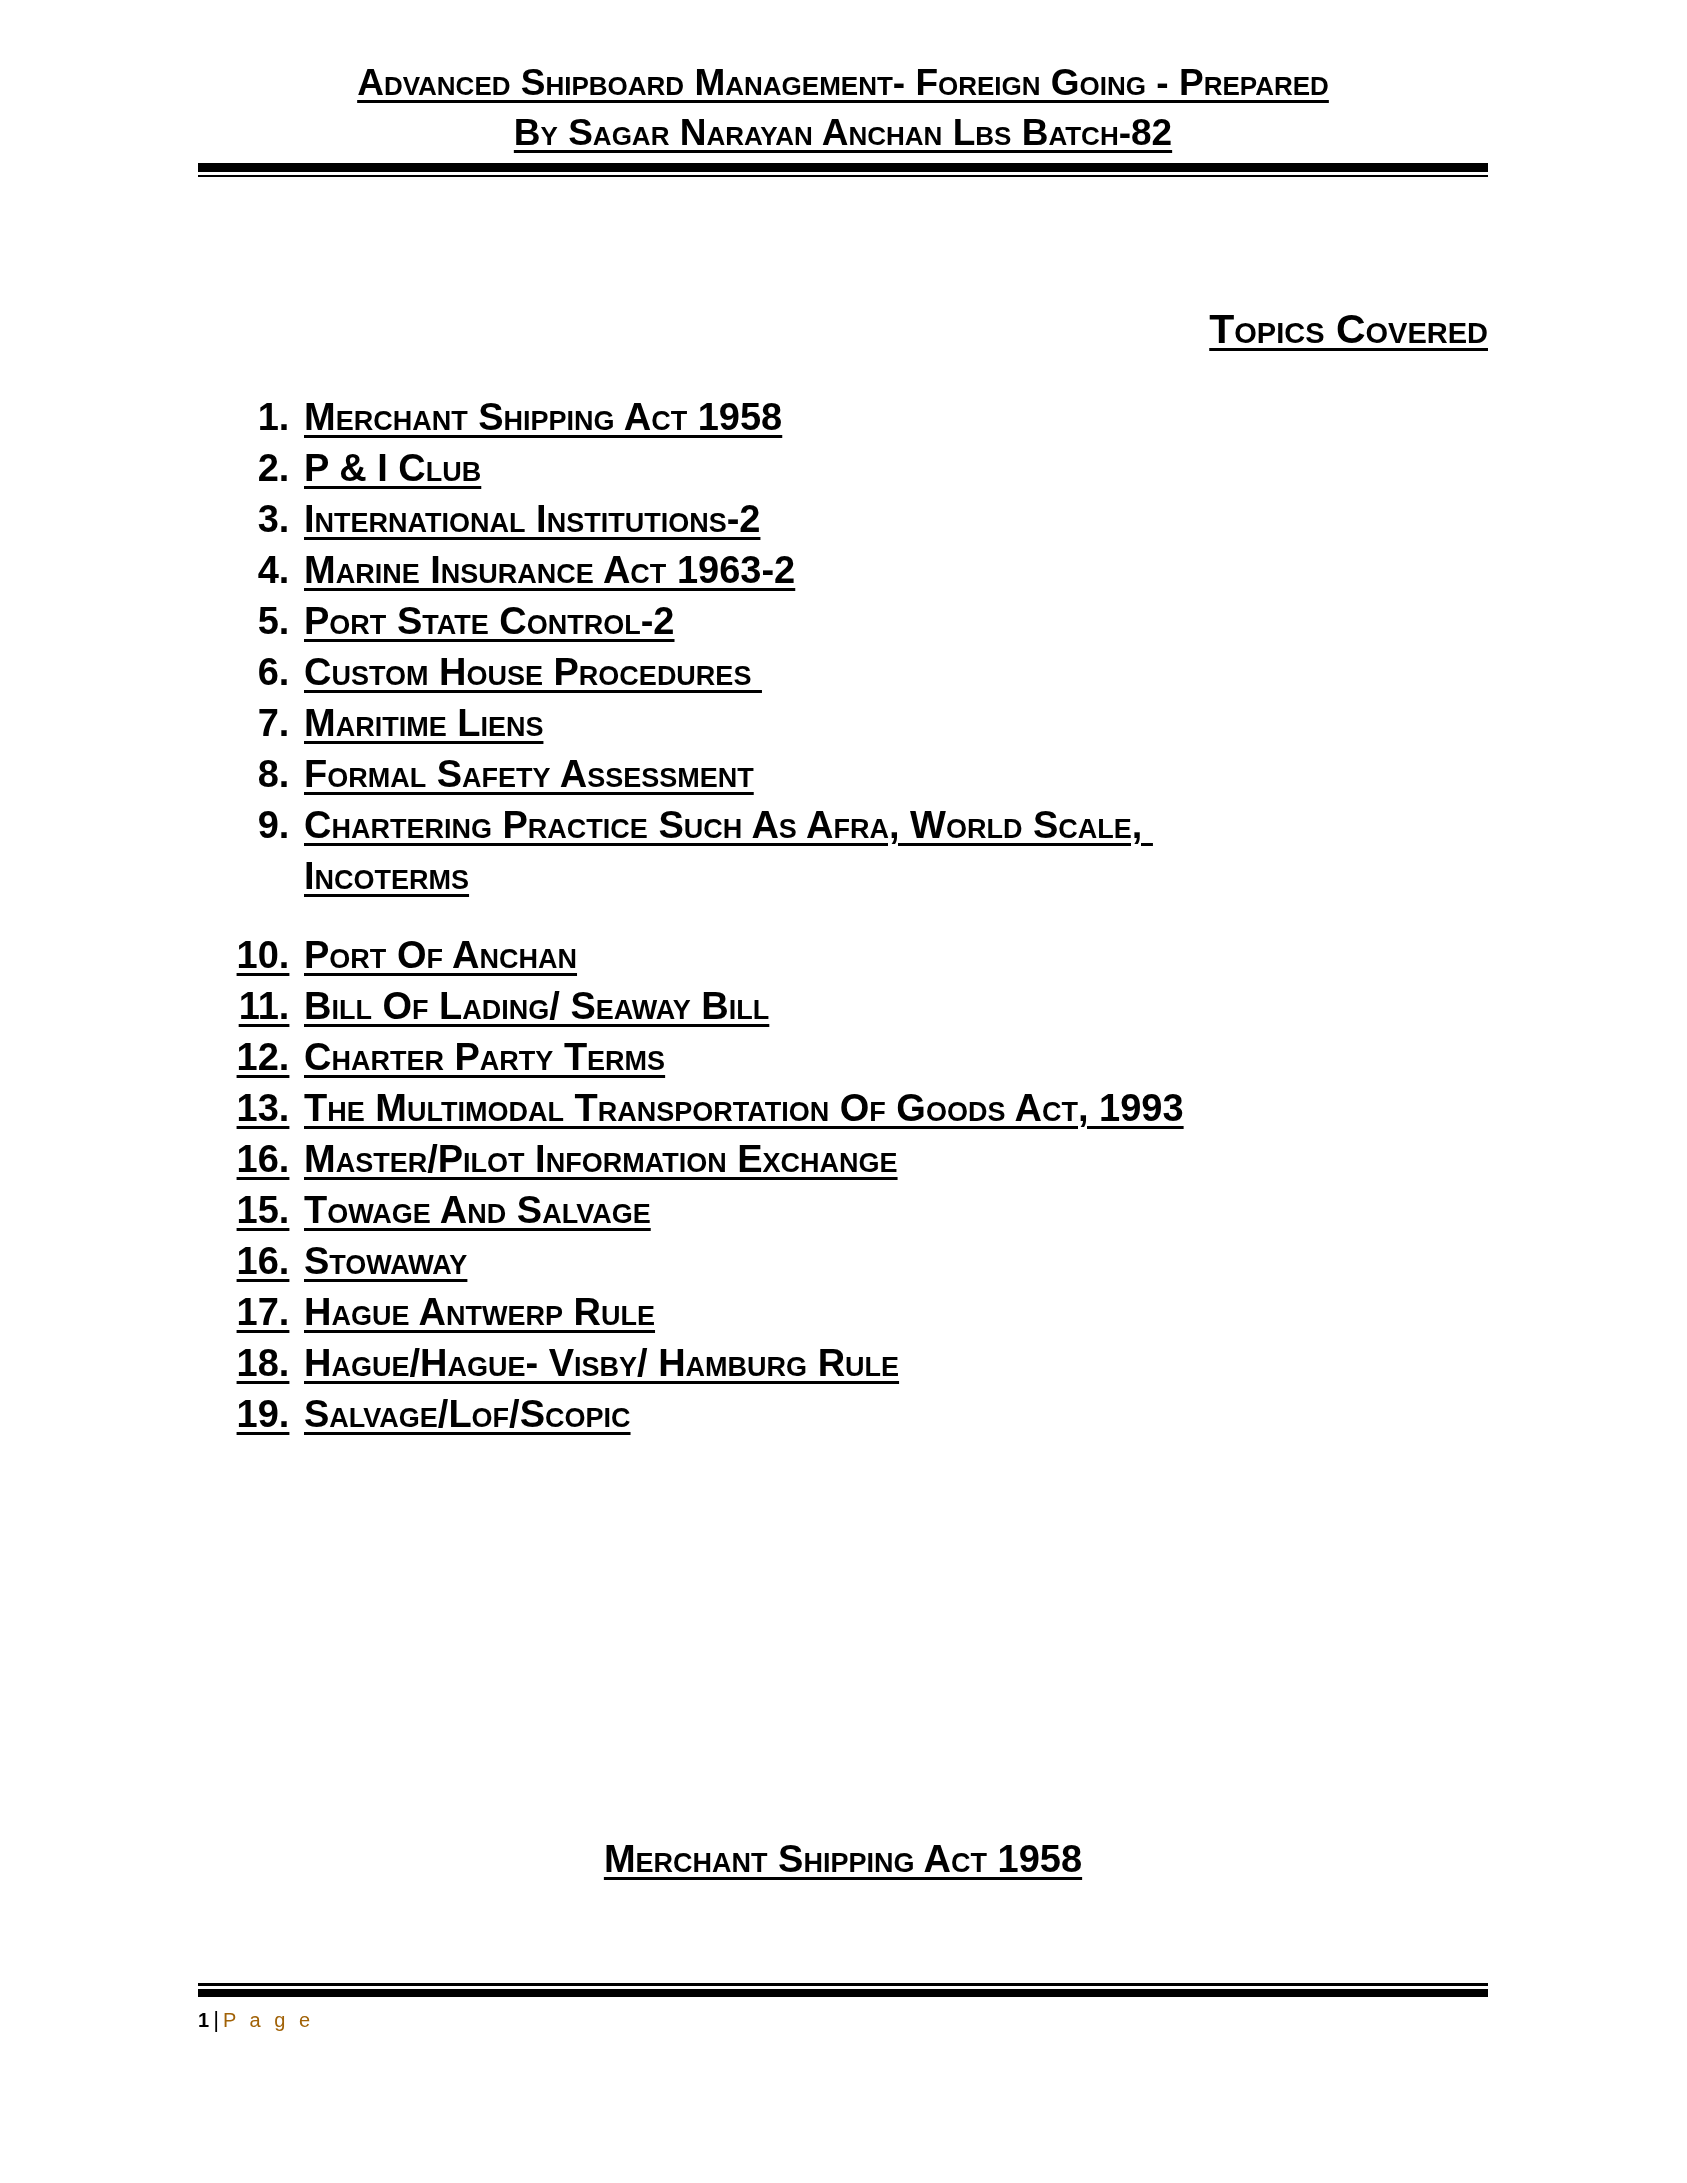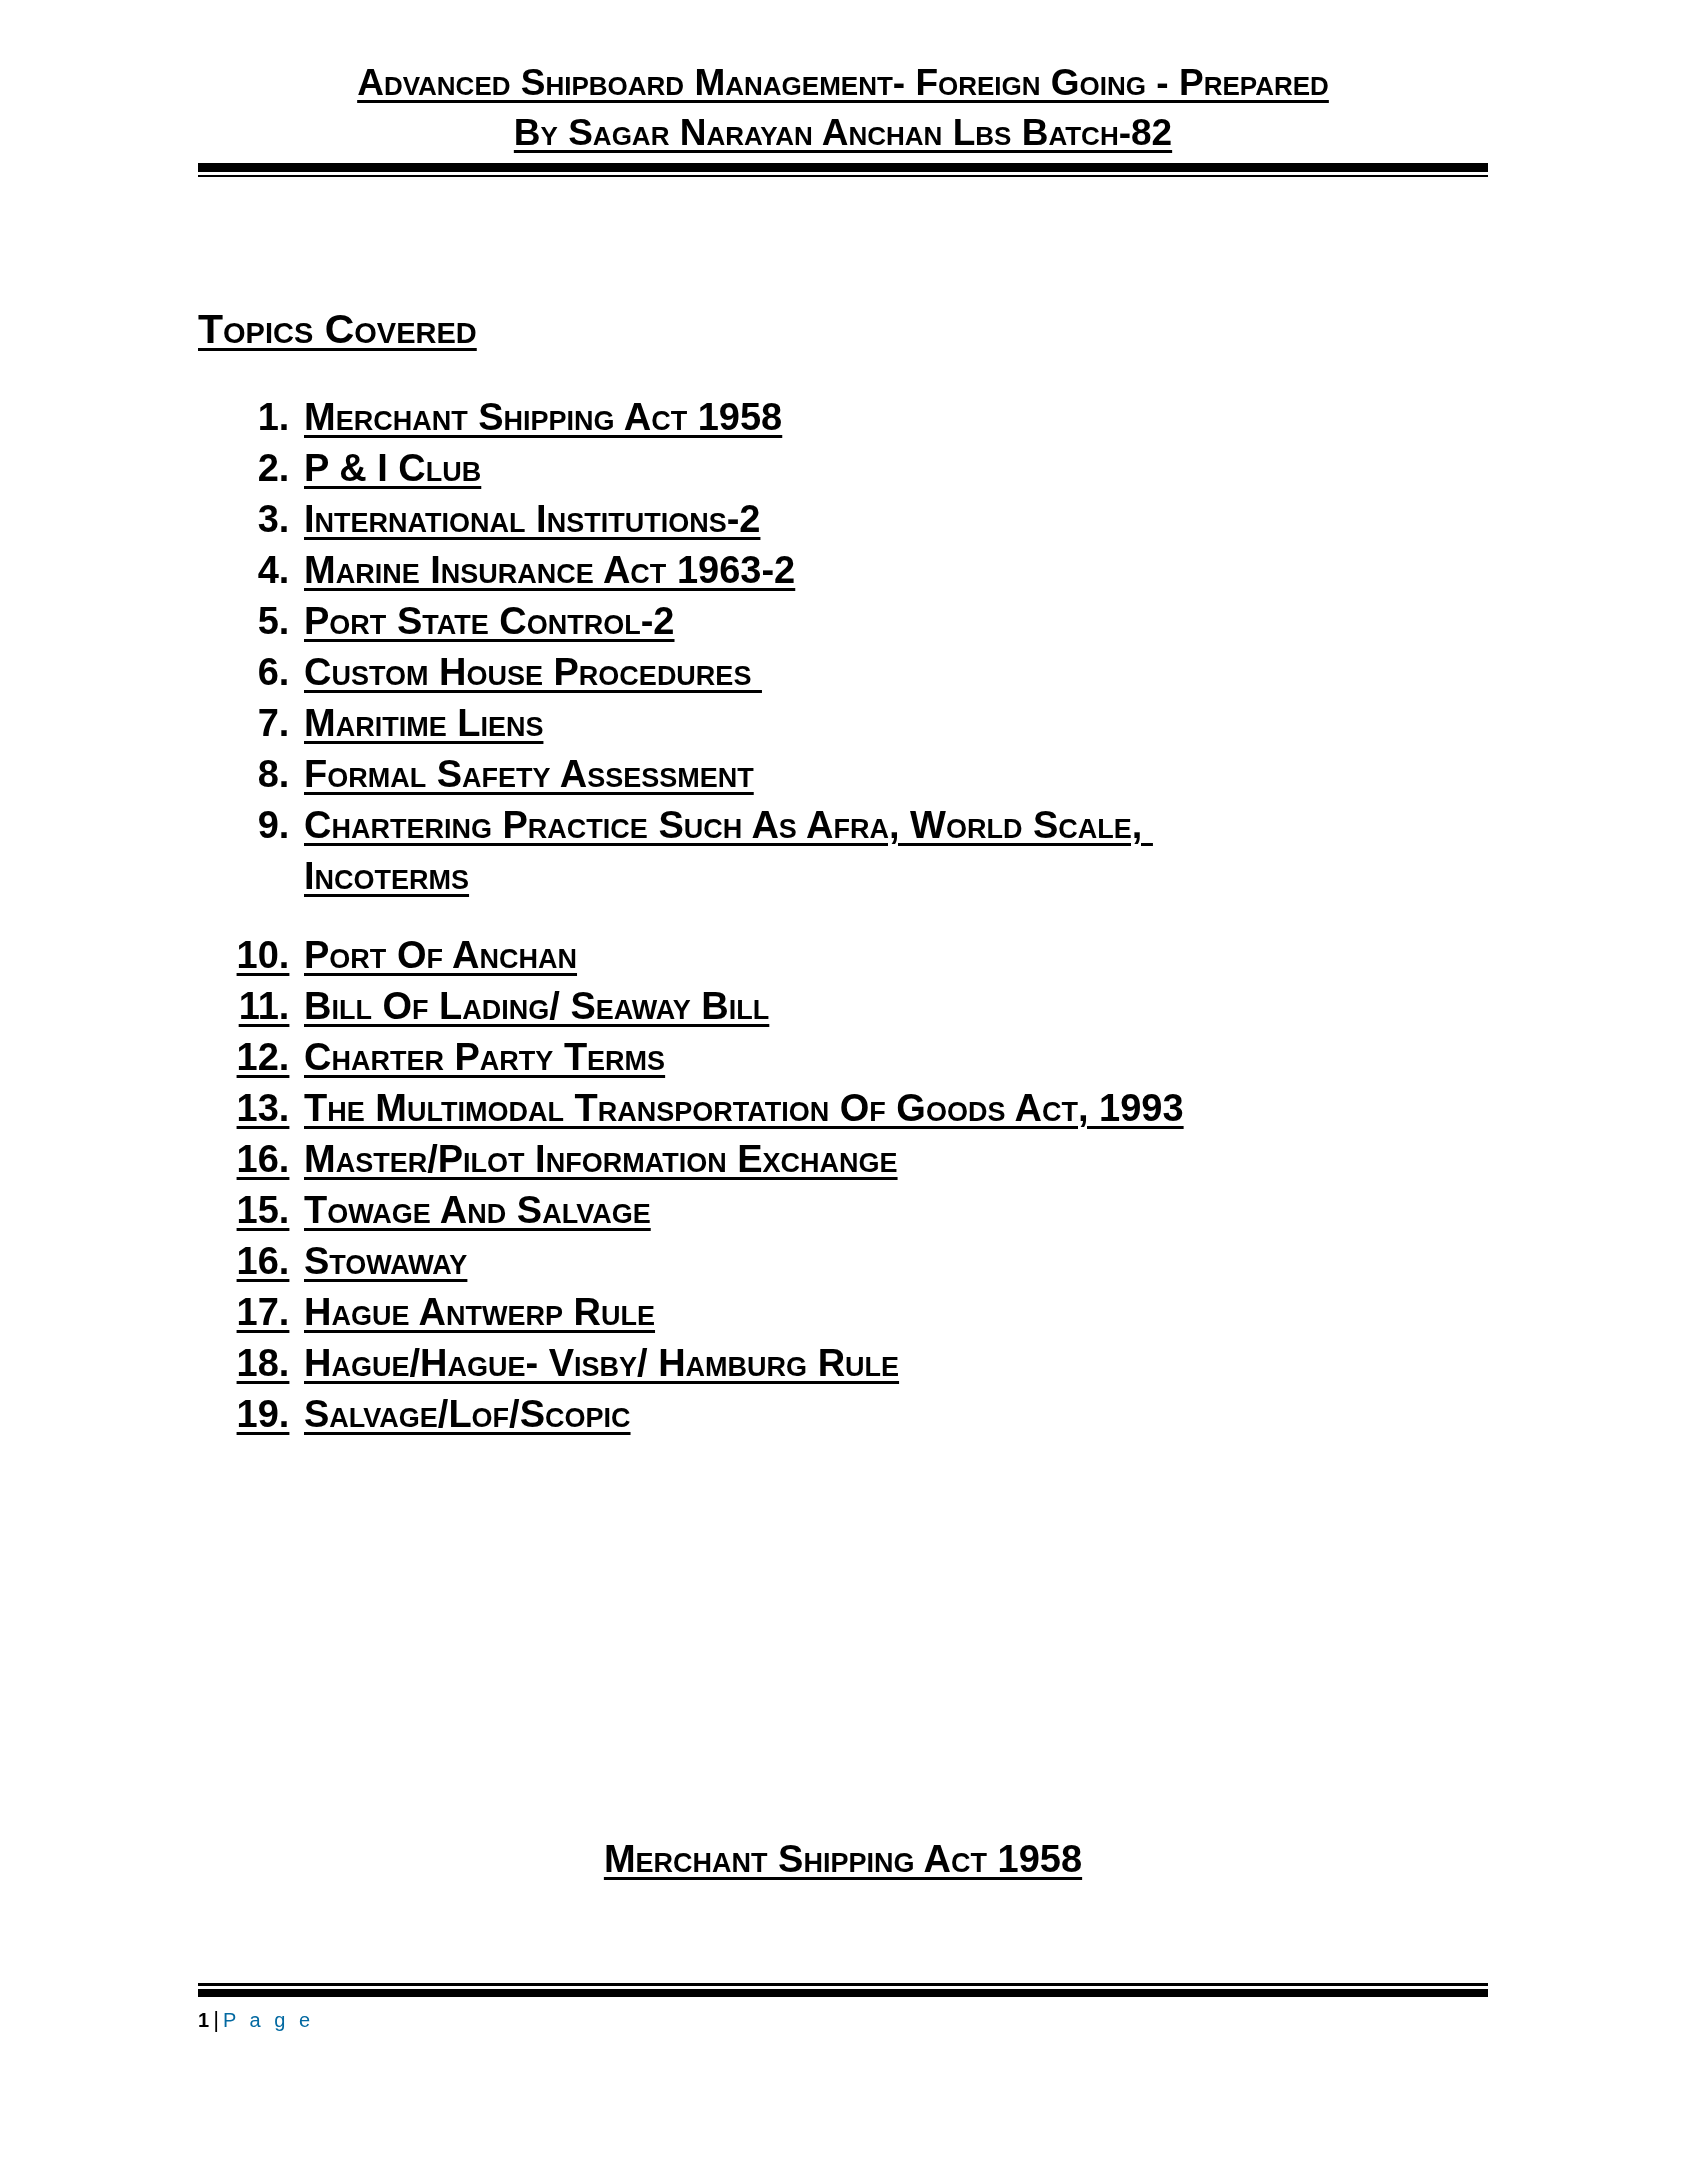--- a/index.html
+++ b/index.html
@@ -64,21 +64,21 @@
     height: 2.6px;
     background: #000000;
   }
 
   
   .topics-title {
     position: absolute;
     left: 198px;
     top: 303px;
     width: 1290px;
-    text-align: left;
+    text-align: right;
     font-weight: bold;
     font-size: 41px;
     line-height: 52px;
     font-variant: small-caps;
     font-stretch: condensed;
   }
   .topics-title span.u {
     text-decoration: underline;
     text-underline-offset: 5.3px;
     text-decoration-thickness: 3.3px;
@@ -176,21 +176,21 @@
     font-weight: bold;
     color: #000000;
     font-size: 20px;
   }
   .footer-text .pg-sep {
     color: #000000;
     font-size: 22.5px;
     padding: 0 4px;
   }
   .footer-text .pg-word {
-    color: #0369a1;
+    color: #a16207;
     letter-spacing: 4px;
   }
 </style>
 </head>
 <body>
 
 <div class="page">
 
   <div class="doc-header">
     <div class="header-line"><span class="u">Advanced Shipboard Management- Foreign Going - Prepared</span></div>

